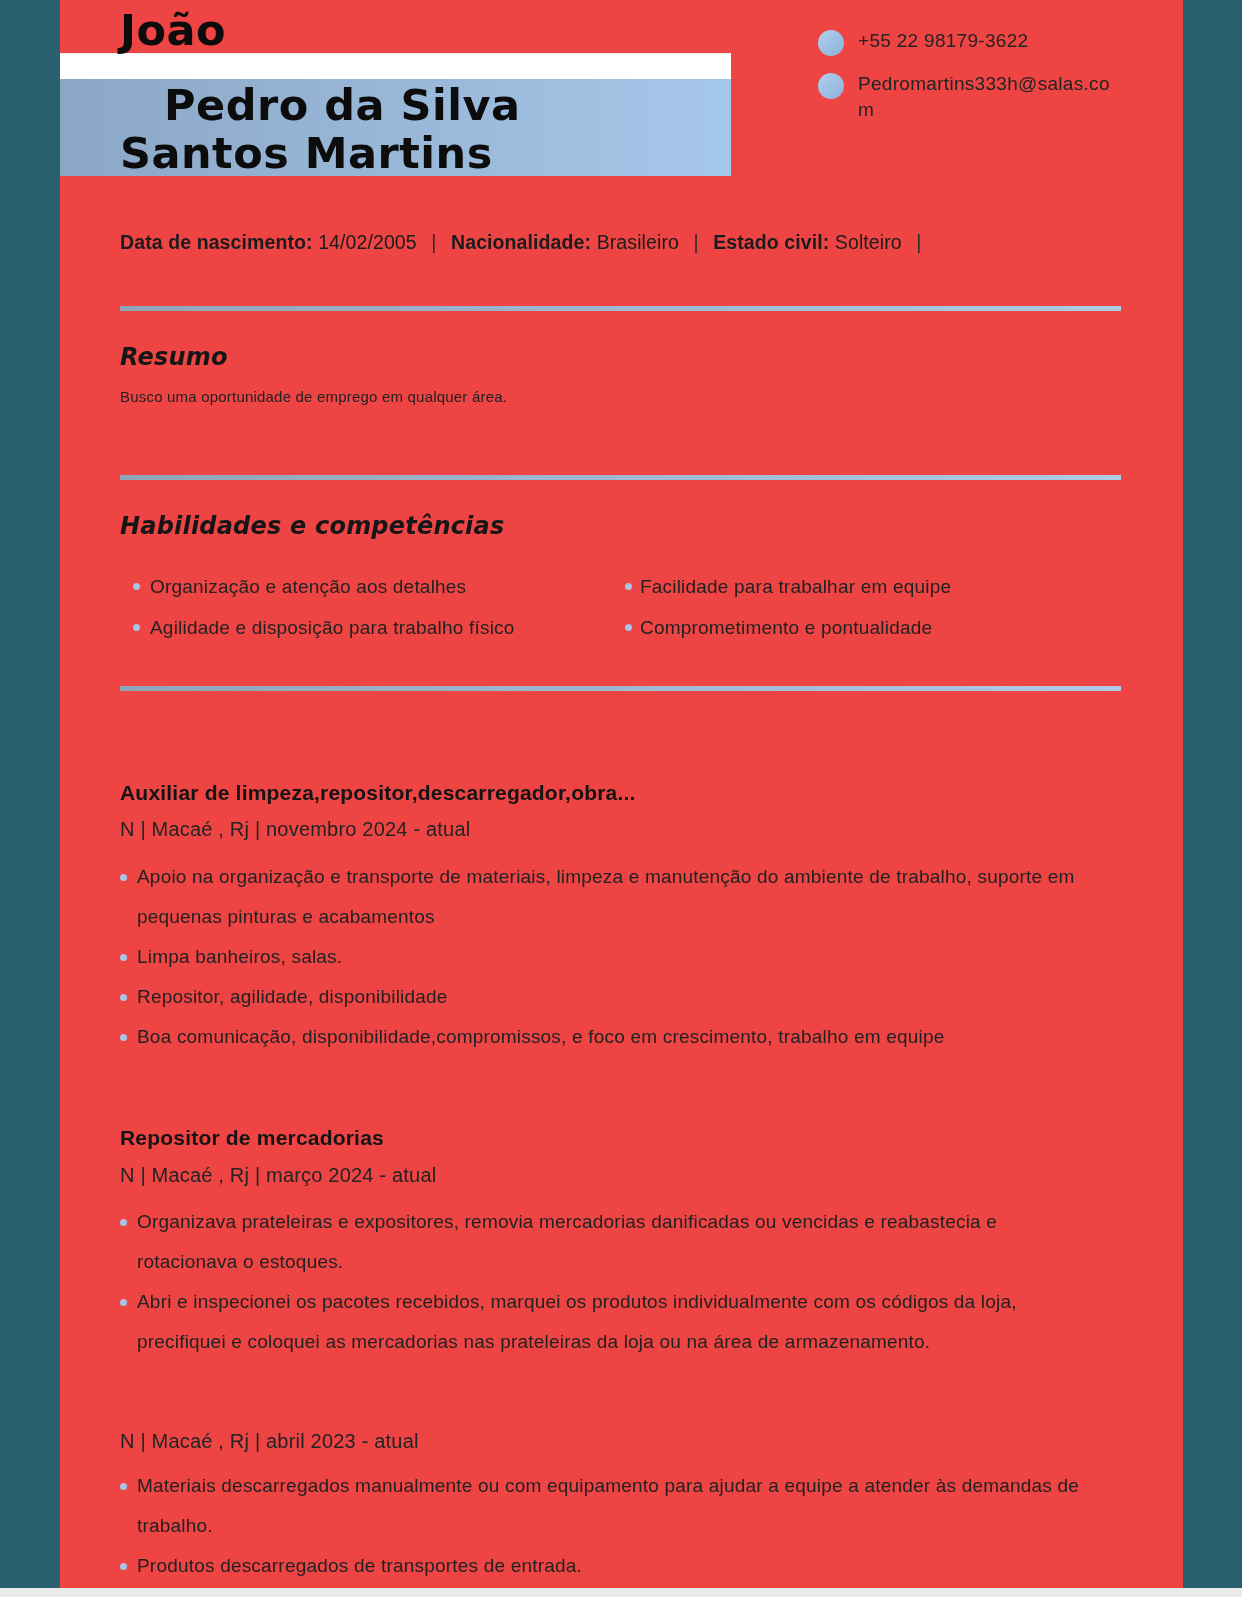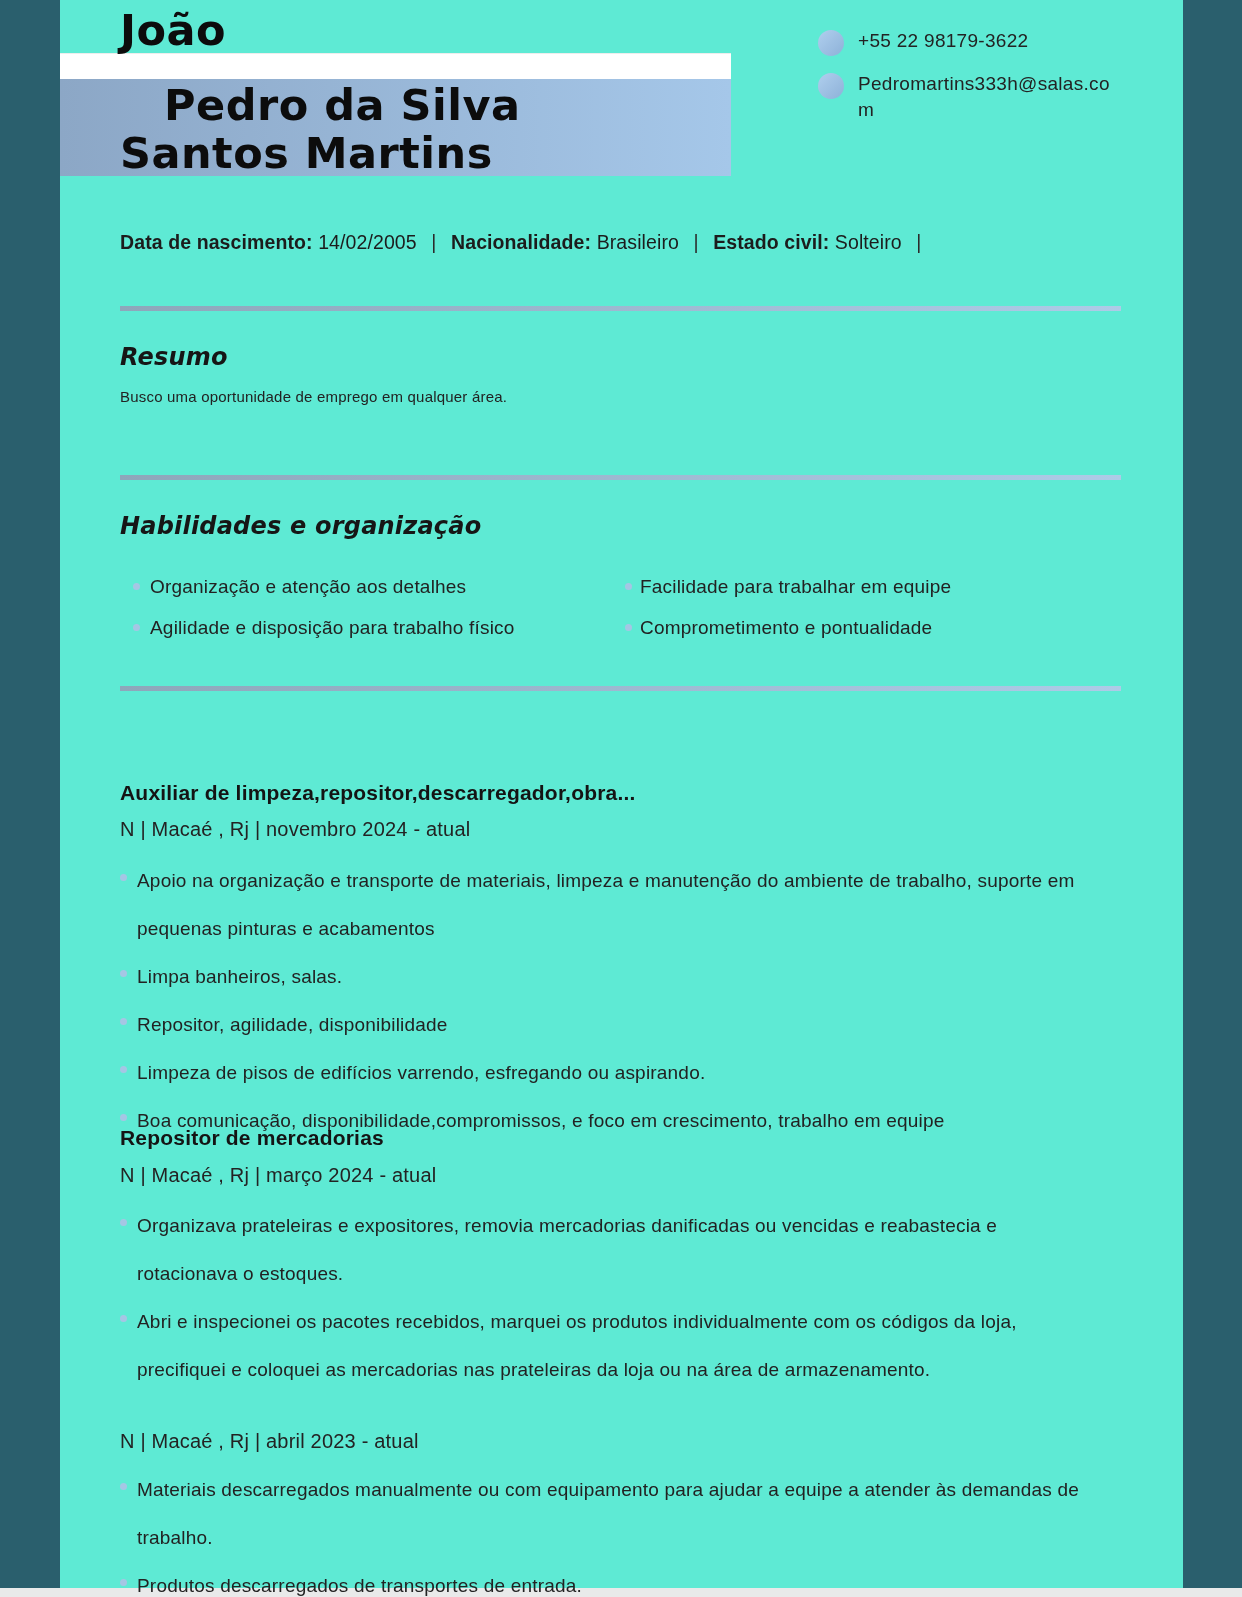--- a/index.html
+++ b/index.html
@@ -1,19 +1,19 @@
 <!DOCTYPE html>
 <html lang="pt"><head>
 <meta charset="utf-8">
 <style>
   html,body{margin:0;padding:0;background:#ffffff;}
   .page{
     position:relative;
     width:1242px;height:1597px;
-    background:#5eead4;
+    background:#ef4444;
     overflow:hidden;
     font-family:"Liberation Sans", sans-serif;
     color:#1e1e1e;
   }
   
   .border-left{position:absolute;left:0;top:0;width:60px;height:1588px;background:#2a5f6d;}
   .border-right{position:absolute;left:1183px;top:0;width:59px;height:1588px;background:#2a5f6d;}
   .bottom-strip{position:absolute;left:0;top:1588px;width:1242px;height:9px;background:#e9eaea;}
 
   
@@ -53,21 +53,21 @@
     font-weight:bold;font-style:italic;font-size:24px;color:#161616;letter-spacing:0.2px;white-space:nowrap;}
   .t-resumo{top:343px;}
   .t-hab{top:512px;}
   .t-exp{top:720px;}
 
   .resumo-body{position:absolute;left:120px;top:383px;width:980px;font-size:15px;
     line-height:28px;color:#222;letter-spacing:0.2px;}
 
   
   .blist{position:absolute;}
-  .bitem{position:relative;padding-left:17px;font-size:19px;line-height:48px;
+  .bitem{position:relative;padding-left:17px;font-size:19px;line-height:40px;
     color:#222;letter-spacing:0.2px;}
   .bitem::before{content:"";position:absolute;left:0;top:17px;width:7px;height:7px;border-radius:50%;background:#a5c6e4;}
 
   .hab-col1{left:133px;top:566px;width:465px;}
   .hab-col1 .bitem{line-height:41px;}
   .hab-col2{left:625px;top:566px;width:480px;}
   .hab-col2 .bitem{line-height:41px;}
   .hab-col2 .bitem{padding-left:15px;}
 
   
@@ -116,40 +116,39 @@
     <span class="pipe">|</span>
   </div>
 
   <div class="divider div1"></div>
 
   <div class="section-title t-resumo">Resumo</div>
   <div class="resumo-body">Busco uma oportunidade de emprego em qualquer área.</div>
 
   <div class="divider div2"></div>
 
-  <div class="section-title t-hab">Habilidades e organização</div>
+  <div class="section-title t-hab">Habilidades e competências</div>
   <div class="blist hab-col1">
     <div class="bitem">Organização e atenção aos detalhes</div>
     <div class="bitem">Agilidade e disposição para trabalho físico</div>
   </div>
   <div class="blist hab-col2">
     <div class="bitem">Facilidade para trabalhar em equipe</div>
     <div class="bitem">Comprometimento e pontualidade</div>
   </div>
 
   <div class="divider div3"></div>
 
 
   <div class="job-title jt1">Auxiliar de limpeza,repositor,descarregador,obra...</div>
   <div class="job-meta jm1">N | Macaé , Rj | novembro 2024 - atual</div>
   <div class="blist jb1">
     <div class="bitem">Apoio na organização e transporte de materiais, limpeza e manutenção do ambiente de trabalho, suporte em pequenas pinturas e acabamentos</div>
     <div class="bitem">Limpa banheiros, salas.</div>
     <div class="bitem">Repositor, agilidade, disponibilidade</div>
-    <div class="bitem">Limpeza de pisos de edifícios varrendo, esfregando ou aspirando.</div>
     <div class="bitem">Boa comunicação, disponibilidade,compromissos, e foco em crescimento, trabalho em equipe</div>
   </div>
 
   <div class="job-title jt2">Repositor de mercadorias</div>
   <div class="job-meta jm2">N | Macaé , Rj | março 2024 - atual</div>
   <div class="blist jb2">
     <div class="bitem">Organizava prateleiras e expositores, removia mercadorias danificadas ou vencidas e reabastecia e rotacionava o estoques.</div>
     <div class="bitem">Abri e inspecionei os pacotes recebidos, marquei os produtos individualmente com os códigos da loja, precifiquei e coloquei as mercadorias nas prateleiras da loja ou na área de armazenamento.</div>
   </div>
 

